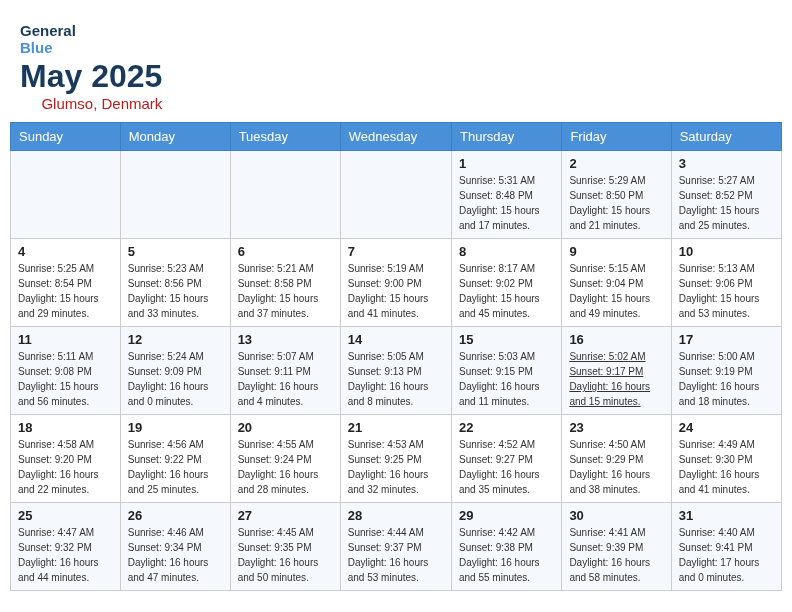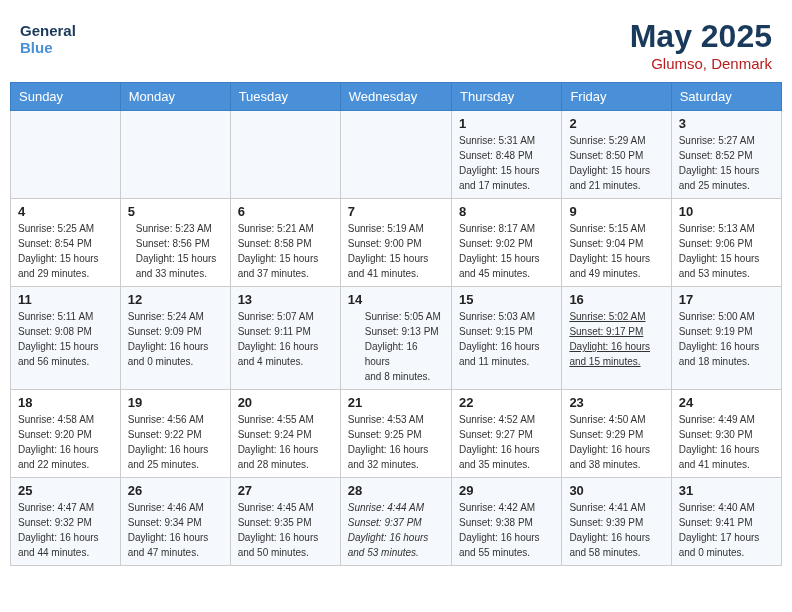--- a/index.html
+++ b/index.html
@@ -8,20 +8,21 @@
       background: #fff;
       width: 792px;
       min-height: 612px;
       padding: 10px;
     }
     .header {
       display: flex;
       justify-content: space-between;
       align-items: flex-start;
       padding: 8px 10px 4px 10px;
+      flex-direction: column;
     }
     .logo {
       display: flex;
       align-items: center;
       gap: 4px;
     }
     .title-area {
       text-align: right;
     }
     .month-title {
@@ -140,21 +141,21 @@
       <tr>
         <td>
           <span class="day-number">4</span>
           <div class="day-info" style="white-space: pre-line;">Sunrise: 5:25 AM
 Sunset: 8:54 PM
 Daylight: 15 hours
 and 29 minutes.</div>
         </td>
         <td>
           <span class="day-number">5</span>
-          <div class="day-info" style="white-space: pre-line; margin-left: 8px;">Sunrise: 5:23 AM
+          <div class="day-info" style="white-space: pre-line;">Sunrise: 5:23 AM
 Sunset: 8:56 PM
 Daylight: 15 hours
 and 33 minutes.</div>
         </td>
         <td>
           <span class="day-number">6</span>
           <div class="day-info" style="white-space: pre-line;">Sunrise: 5:21 AM
 Sunset: 8:58 PM
 Daylight: 15 hours
 and 37 minutes.</div>
@@ -205,21 +206,21 @@
         </td>
         <td>
           <span class="day-number">13</span>
           <div class="day-info" style="white-space: pre-line;">Sunrise: 5:07 AM
 Sunset: 9:11 PM
 Daylight: 16 hours
 and 4 minutes.</div>
         </td>
         <td>
           <span class="day-number">14</span>
-          <div class="day-info" style="white-space: pre-line; margin-left: 17px;">Sunrise: 5:05 AM
+          <div class="day-info" style="white-space: pre-line;">Sunrise: 5:05 AM
 Sunset: 9:13 PM
 Daylight: 16 hours
 and 8 minutes.</div>
         </td>
         <td>
           <span class="day-number">15</span>
           <div class="day-info" style="white-space: pre-line;">Sunrise: 5:03 AM
 Sunset: 9:15 PM
 Daylight: 16 hours
 and 11 minutes.</div>
@@ -307,21 +308,21 @@
         </td>
         <td>
           <span class="day-number">27</span>
           <div class="day-info" style="white-space: pre-line;">Sunrise: 4:45 AM
 Sunset: 9:35 PM
 Daylight: 16 hours
 and 50 minutes.</div>
         </td>
         <td>
           <span class="day-number">28</span>
-          <div class="day-info" style="white-space: pre-line; font-style: italic;">Sunrise: 4:44 AM
+          <div class="day-info" style="white-space: pre-line;">Sunrise: 4:44 AM
 Sunset: 9:37 PM
 Daylight: 16 hours
 and 53 minutes.</div>
         </td>
         <td>
           <span class="day-number">29</span>
           <div class="day-info" style="white-space: pre-line;">Sunrise: 4:42 AM
 Sunset: 9:38 PM
 Daylight: 16 hours
 and 55 minutes.</div>

